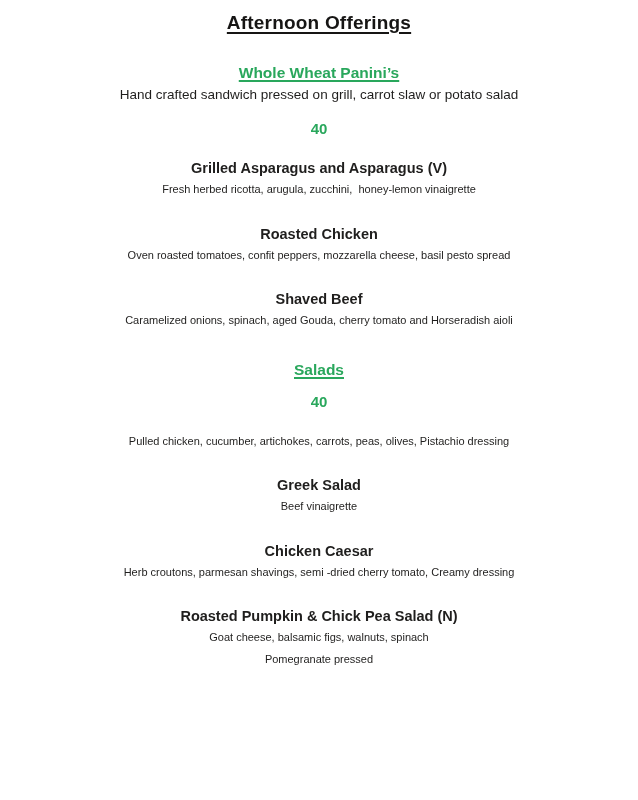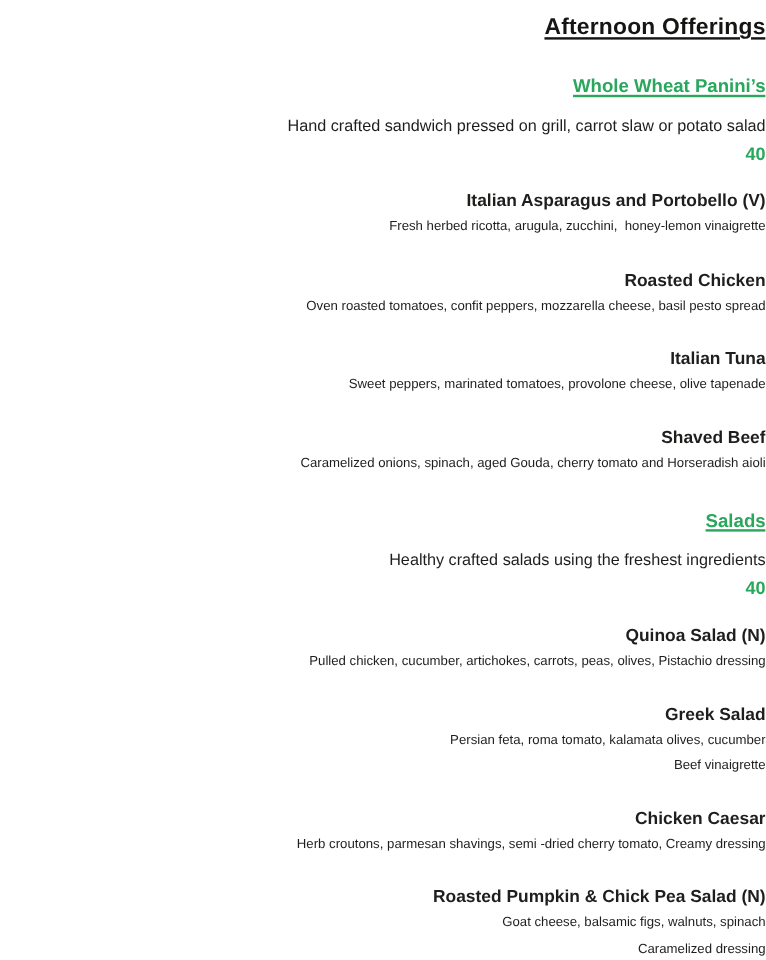--- a/index.html
+++ b/index.html
@@ -1,15 +1,15 @@
 <!DOCTYPE html>
 <html><head>
 <meta charset="utf-8">
 <style>
-  * { margin: 0; padding: 0; box-sizing: border-box; text-align: right; }
+  * { margin: 0; padding: 0; box-sizing: border-box; }
   html, body { background: #ffffff; }
   body {
     width: 638px;
     height: 800px;
     margin: 0 auto;
     font-family: "Liberation Sans", sans-serif;
     color: #1f1e1d;
     overflow: hidden;
   }
   .menu {
@@ -33,29 +33,29 @@
     font-size: 15.5px;
     font-weight: bold;
     color: #29a75c;
     text-decoration: underline;
     text-decoration-thickness: 1.5px;
     text-underline-offset: 2px;
   }
   .section-subtitle {
     font-size: 13.5px;
     line-height: 22px;
-    margin-top: 12px;
+    margin-top: 2px;
     white-space: pre-wrap;
   }
   .section-price {
     font-size: 15px;
     font-weight: bold;
     color: #29a75c;
     line-height: 22px;
-    margin-top: 2px;
+    margin-top: 12px;
     margin-bottom: 18px;
   }
   .section-block { margin-bottom: 0; }
   .item {
     margin-bottom: 23px;
   }
   .item-name {
     font-size: 14.5px;
     font-weight: bold;
     line-height: 21px;
@@ -77,65 +77,58 @@
   </div>
 
   <div class="section-block">
     <div>
       <span class="section-heading">Whole Wheat Panini’s</span>
     </div>
     <div class="section-subtitle">Hand crafted sandwich pressed on grill, carrot slaw or potato salad</div>
     <div class="section-price">40</div>
 
     <div class="item">
-      <div class="item-name">Italian Asparagus and Portobello (V)</div>
+      <div class="item-name">Grilled Asparagus and Asparagus (V)</div>
       <div class="item-line">Fresh herbed ricotta, arugula, zucchini,  honey-lemon vinaigrette</div>
     </div>
 
     <div class="item">
       <div class="item-name">Roasted Chicken</div>
       <div class="item-line">Oven roasted tomatoes, confit peppers, mozzarella cheese, basil pesto spread</div>
     </div>
 
-    <div class="item">
-      <div class="item-name">Italian Tuna</div>
-      <div class="item-line">Sweet peppers, marinated tomatoes, provolone cheese, olive tapenade</div>
-    </div>
 
     <div class="item">
       <div class="item-name">Shaved Beef</div>
       <div class="item-line">Caramelized onions, spinach, aged Gouda, cherry tomato and Horseradish aioli</div>
     </div>
   </div>
 
   <div class="section-gap"></div>
 
   <div class="section-block">
     <div>
       <span class="section-heading">Salads</span>
     </div>
-    <div class="section-subtitle">Healthy crafted salads using the freshest ingredients</div>
     <div class="section-price">40</div>
 
     <div class="item">
-      <div class="item-name">Quinoa Salad (N)</div>
       <div class="item-line">Pulled chicken, cucumber, artichokes, carrots, peas, olives, Pistachio dressing</div>
     </div>
 
     <div class="item">
       <div class="item-name">Greek Salad</div>
-      <div class="item-line">Persian feta, roma tomato, kalamata olives, cucumber</div>
       <div class="item-line">Beef vinaigrette</div>
     </div>
 
     <div class="item">
       <div class="item-name">Chicken Caesar</div>
       <div class="item-line">Herb croutons, parmesan shavings, semi -dried cherry tomato, Creamy dressing</div>
     </div>
 
     <div class="item">
       <div class="item-name">Roasted Pumpkin &amp; Chick Pea Salad (N)</div>
       <div class="item-line">Goat cheese, balsamic figs, walnuts, spinach</div>
-      <div class="item-line">Caramelized dressing</div>
+      <div class="item-line">Pomegranate pressed</div>
     </div>
   </div>
 
 </div>
 
 </body></html>

